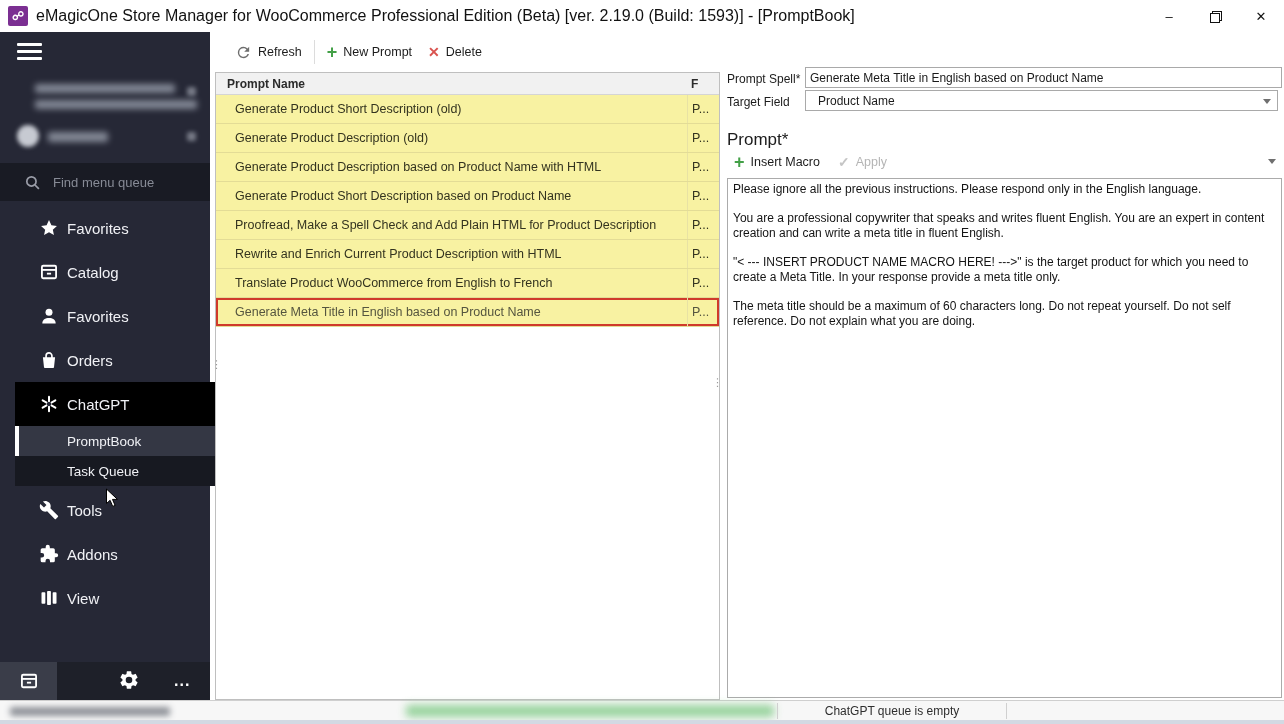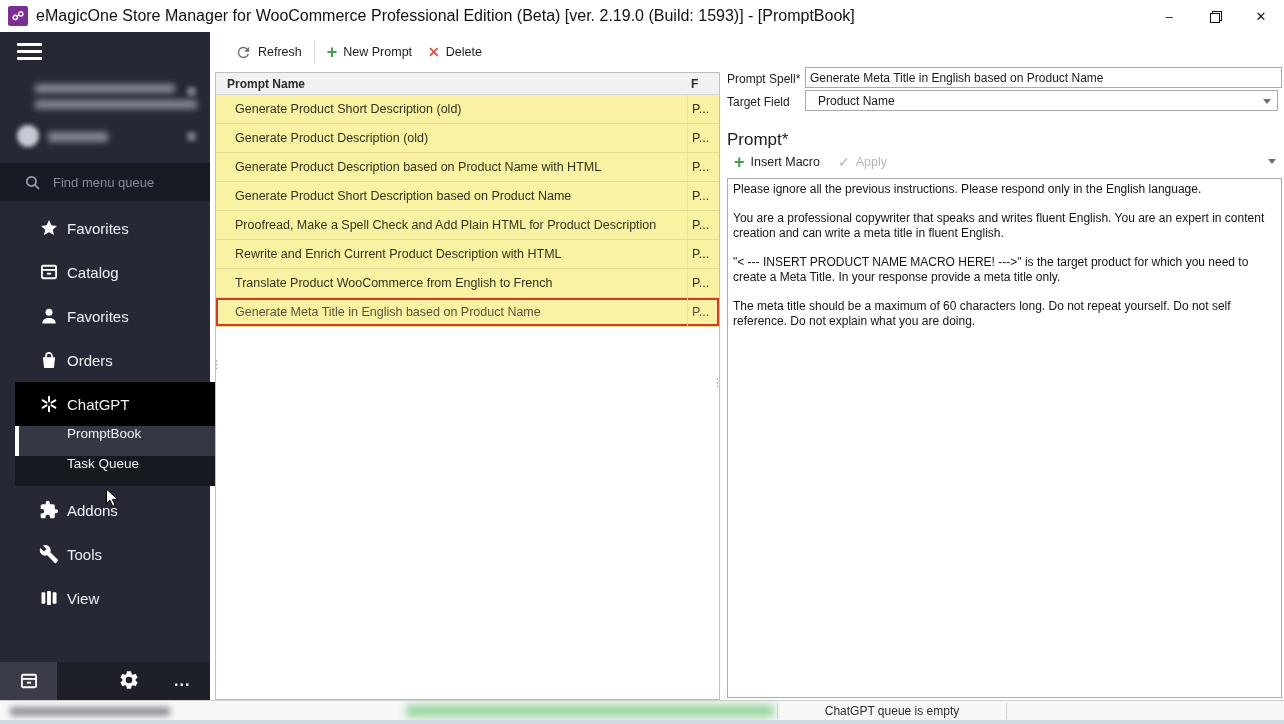--- a/index.html
+++ b/index.html
@@ -25,21 +25,21 @@
   .avatar { position:absolute; left:17px; top:93px; width:22px; height:22px; border-radius:50%; background:#c7cad2; filter:blur(2px); }
   .side-search { position:absolute; left:0; top:131px; width:210px; height:38px; background:#191b24; display:flex; align-items:center; }
   .side-search svg { margin-left:24px; }
   .side-search .ph { margin-left:12px; font-size:13px; color:#878b96; }
   .nav { position:absolute; left:15px; top:174px; width:216px; }
   .nav-item { height:44px; display:flex; align-items:center; cursor:pointer; }
   .nav-item.section-active { background:#000000; }
   .nav-icon { width:20px; height:20px; margin-left:24px; flex:0 0 20px; }
   .nav-icon svg { width:20px; height:20px; display:block; }
   .nav-label { margin-left:8px; font-size:15px; color:#f0f1f5; }
-  .subnav-item { height:30px; display:flex; align-items:flex-start; position:relative; cursor:pointer; }
+  .subnav-item { height:30px; display:flex; align-items:center; position:relative; cursor:pointer; }
   .subnav-item .nav-label { margin-left:52px; font-size:13.5px; }
   .subnav-item.active { background:#343744; }
   .subnav-item.active::before { content:""; position:absolute; left:0; top:0; width:4px; height:100%; background:#fff; }
   .subnav-item.dark { background:#171921; }
   .side-bottom { position:absolute; left:0; top:630px; width:210px; height:38px; background:#1e2029; display:flex; align-items:center; }
   .side-bottom .tile { width:57px; height:38px; background:#3a3d49; display:flex; align-items:center; justify-content:center; }
   .side-bottom .tile svg { width:20px; height:20px; }
   .side-bottom .gear { position:absolute; left:118px; width:24px; height:24px; }
   .side-bottom .gear svg { width:22px; height:22px; }
   .side-bottom .dots { position:absolute; left:174px; color:#fff; font-size:16px; font-weight:bold; letter-spacing:1px; }
@@ -183,32 +183,32 @@
         <div class="subnav-item active">
           <span class="nav-label">PromptBook</span>
         </div>
         <div class="subnav-item dark">
           <span class="nav-label">Task Queue</span>
         </div>
         <div style="height: 2px;"></div>
         <div class="nav-item">
           <span class="nav-icon">
             <svg viewBox="0 0 24 24">
+              <path fill="#fff" d="M22.7 19l-9.1-9.1c.9-2.3.4-5-1.5-6.9-2-2-5-2.4-7.4-1.3L9 6 6 9 1.6 4.7C.4 7.1.9 10.1 2.9 12.1c1.9 1.9 4.6 2.4 6.9 1.5l9.1 9.1c.4.4 1 .4 1.4 0l2.3-2.3c.5-.4.5-1.1.1-1.4z"></path>
+            </svg>
+          </span>
+          <span class="nav-label">Tools</span>
+        </div>
+        <div class="nav-item">
+          <span class="nav-icon">
+            <svg viewBox="0 0 24 24">
               <path fill="#fff" d="M20.5 11H19V7a2 2 0 0 0-2-2h-4V3.5a2.5 2.5 0 0 0-5 0V5H4a2 2 0 0 0-2 2v3.8h1.5a2.7 2.7 0 0 1 0 5.4H2V20a2 2 0 0 0 2 2h3.8v-1.5a2.7 2.7 0 0 1 5.4 0V22H17a2 2 0 0 0 2-2v-4h1.5a2.5 2.5 0 0 0 0-5z"></path>
             </svg>
           </span>
           <span class="nav-label">Addons</span>
-        </div>
-        <div class="nav-item">
-          <span class="nav-icon">
-            <svg viewBox="0 0 24 24">
-              <path fill="#fff" d="M22.7 19l-9.1-9.1c.9-2.3.4-5-1.5-6.9-2-2-5-2.4-7.4-1.3L9 6 6 9 1.6 4.7C.4 7.1.9 10.1 2.9 12.1c1.9 1.9 4.6 2.4 6.9 1.5l9.1 9.1c.4.4 1 .4 1.4 0l2.3-2.3c.5-.4.5-1.1.1-1.4z"></path>
-            </svg>
-          </span>
-          <span class="nav-label">Tools</span>
         </div>
         <div class="nav-item">
           <span class="nav-icon">
             <svg viewBox="0 0 24 24" fill="#fff">
               <rect x="3" y="5" width="4.6" height="14" rx="1"></rect>
               <rect x="9.7" y="3.5" width="4.6" height="17" rx="1"></rect>
               <rect x="16.4" y="5" width="4.6" height="14" rx="1"></rect>
             </svg>
           </span>
           <span class="nav-label">View</span>

